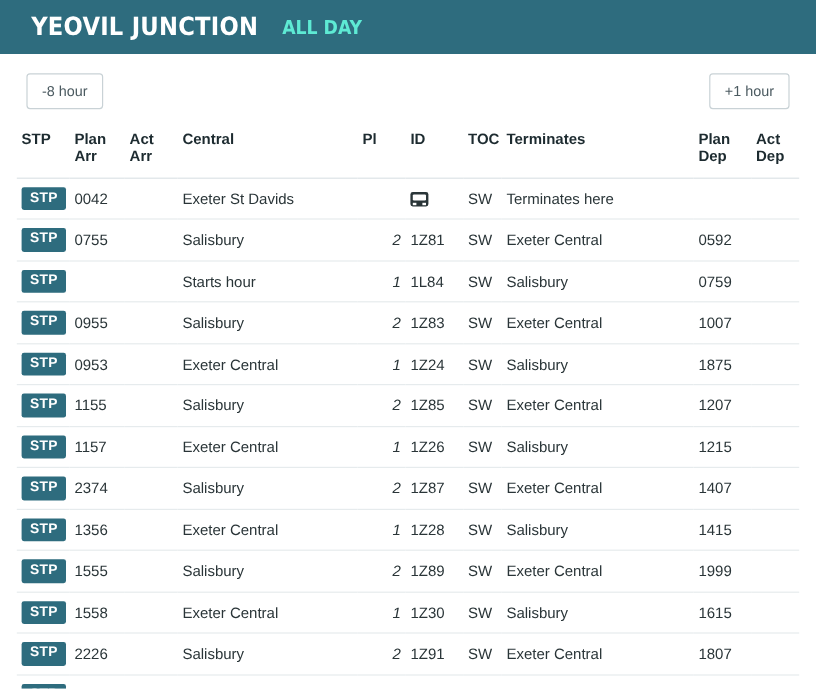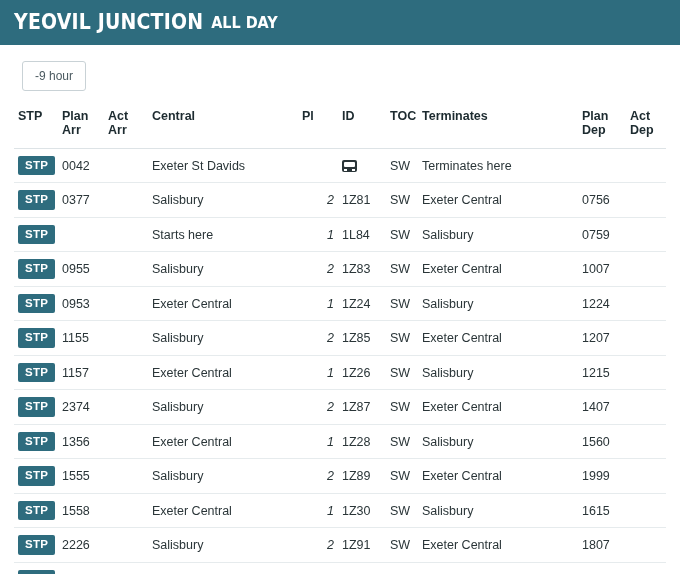--- a/index.html
+++ b/index.html
@@ -17,36 +17,37 @@
     height: 574px;
     position: relative;
     background: #ffffff;
   }
   
   .header {
     height: 45px;
     background: #2e6c7e;
     display: flex;
     align-items: center;
-    padding: 0 14px;
+    padding: 0 26px;
+    gap: 12px;
   }
   .header-title {
     font-family: "DejaVu Sans Condensed", "Liberation Sans", sans-serif;
     font-weight: bold;
     font-size: 21px;
     letter-spacing: 0.2px;
     color: #ffffff;
     text-transform: uppercase;
     line-height: 1;
   }
   .header-sub {
     font-family: "DejaVu Sans Condensed", "Liberation Sans", sans-serif;
     font-weight: bold;
     font-size: 16px;
-    color: #ffffff;
+    color: #5eead4;
     text-transform: uppercase;
     margin-left: 8px;
     line-height: 1;
   }
   
   .panel {
     position: absolute;
     top: 45px;
     left: 0;
     width: 680px;
@@ -163,21 +164,22 @@
 <div id="app">
 
   <div class="header">
     <span class="header-title">Yeovil Junction</span>
     <span class="header-sub">All Day</span>
   </div>
 
   <div class="panel">
 
     <div class="navrow">
-      <button class="hourbtn">-9 hour</button>
+      <button class="hourbtn">-8 hour</button>
+      <button class="hourbtn">+1 hour</button>
     </div>
 
     <table class="board">
       <colgroup>
         <col class="c-stp">
           <col class="c-plana">
           <col class="c-acta">
           <col class="c-origin">
         <col class="c-pl">
           <col class="c-id">
@@ -208,35 +210,35 @@
             <td>Exeter St Davids</td>
             <td class="pl-cell"></td>
             <td><span class="bus-icon"></span></td>
             <td>SW</td>
             <td class="muted">Terminates here</td>
             <td></td>
             <td></td>
           </tr>
           <tr>
             <td class="stp-cell"><span class="stp-badge">STP</span></td>
-            <td>0377</td>
+            <td>0755</td>
             <td></td>
             <td>Salisbury</td>
             <td class="pl-cell">2</td>
             <td>1Z81</td>
             <td>SW</td>
             <td>Exeter Central</td>
-            <td>0756</td>
-            <td></td>
-          </tr>
-          <tr>
-            <td class="stp-cell"><span class="stp-badge">STP</span></td>
-            <td></td>
-            <td></td>
-            <td class="muted-italic">Starts here</td>
+            <td>0592</td>
+            <td></td>
+          </tr>
+          <tr>
+            <td class="stp-cell"><span class="stp-badge">STP</span></td>
+            <td></td>
+            <td></td>
+            <td class="muted-italic">Starts hour</td>
             <td class="pl-cell">1</td>
             <td>1L84</td>
             <td>SW</td>
             <td>Salisbury</td>
             <td>0759</td>
             <td></td>
           </tr>
           <tr>
             <td class="stp-cell"><span class="stp-badge">STP</span></td>
             <td>0955</td>
@@ -251,21 +253,21 @@
           </tr>
           <tr>
             <td class="stp-cell"><span class="stp-badge">STP</span></td>
             <td>0953</td>
             <td></td>
             <td>Exeter Central</td>
             <td class="pl-cell">1</td>
             <td>1Z24</td>
             <td>SW</td>
             <td>Salisbury</td>
-            <td>1224</td>
+            <td>1875</td>
             <td></td>
           </tr>
           <tr>
             <td class="stp-cell"><span class="stp-badge">STP</span></td>
             <td>1155</td>
             <td></td>
             <td>Salisbury</td>
             <td class="pl-cell">2</td>
             <td>1Z85</td>
             <td>SW</td>
@@ -299,21 +301,21 @@
           </tr>
           <tr>
             <td class="stp-cell"><span class="stp-badge">STP</span></td>
             <td>1356</td>
             <td></td>
             <td>Exeter Central</td>
             <td class="pl-cell">1</td>
             <td>1Z28</td>
             <td>SW</td>
             <td>Salisbury</td>
-            <td>1560</td>
+            <td>1415</td>
             <td></td>
           </tr>
           <tr>
             <td class="stp-cell"><span class="stp-badge">STP</span></td>
             <td>1555</td>
             <td></td>
             <td>Salisbury</td>
             <td class="pl-cell">2</td>
             <td>1Z89</td>
             <td>SW</td>

